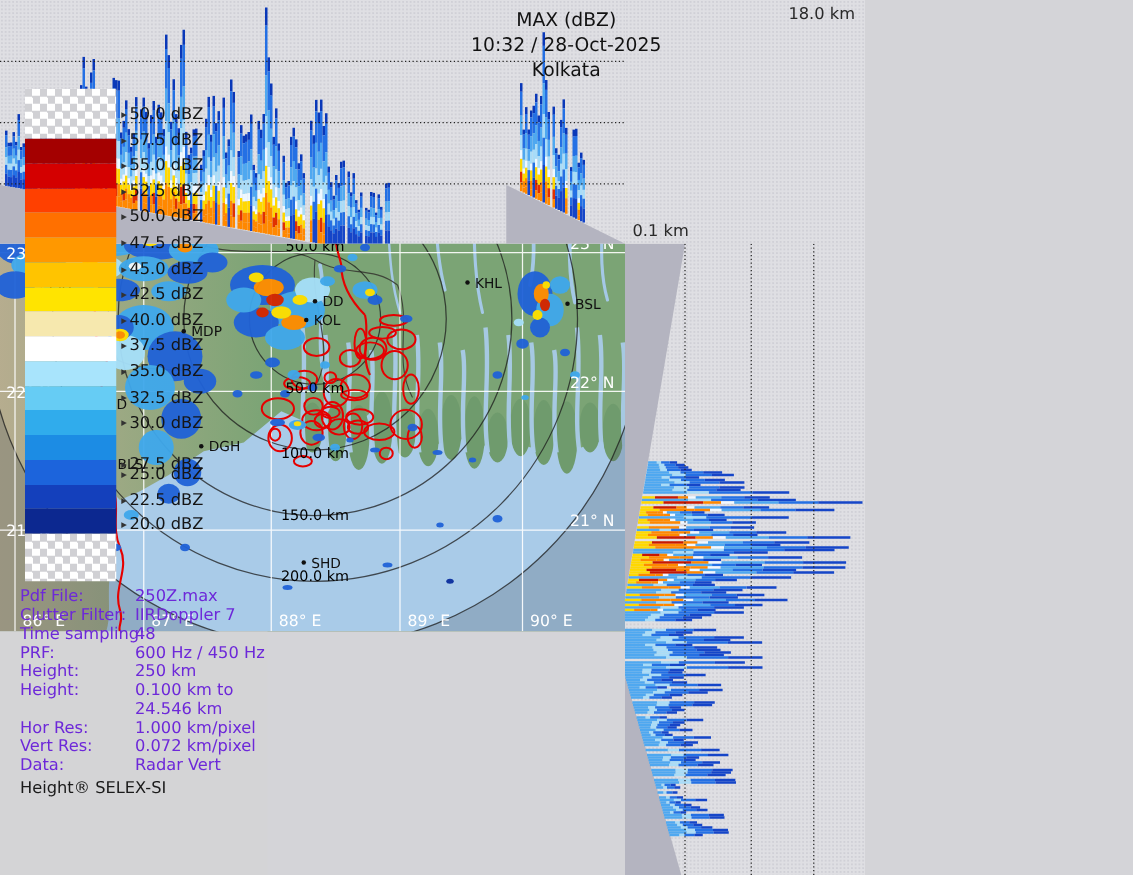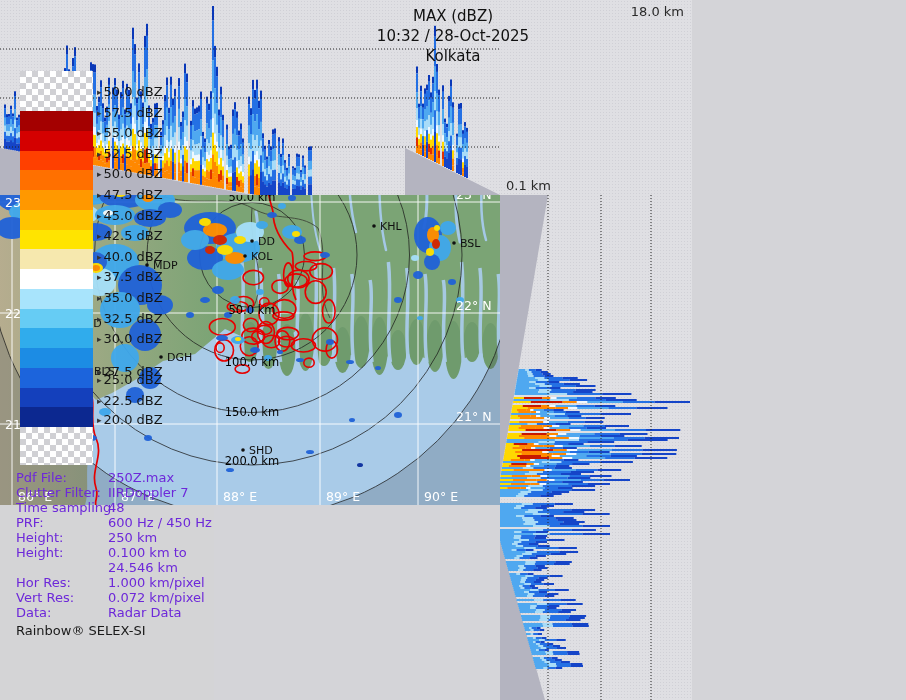--- a/index.html
+++ b/index.html
@@ -2252,24 +2252,24 @@
         <div class="mrow">
           <span class="mlab">Hor Res:</span>
           <span class="mval">1.000 km/pixel</span>
         </div>
         <div class="mrow">
           <span class="mlab">Vert Res:</span>
           <span class="mval">0.072 km/pixel</span>
         </div>
         <div class="mrow">
           <span class="mlab">Data:</span>
-          <span class="mval">Radar Data</span>
+          <span class="mval">Radar Vert</span>
         </div>
       </div>
-    <div class="meta-footer">Rainbow® SELEX-SI</div>
+    <div class="meta-footer">Height® SELEX-SI</div>
   <div id="legendLabels">
         <div class="scale-label" style="top: 85px;"><span class="arrow">▸</span><span>50.0 dBZ</span></div>
         <div class="scale-label" style="top: 105.6px;"><span class="arrow">▸</span><span>57.5 dBZ</span></div>
         <div class="scale-label" style="top: 126.2px;"><span class="arrow">▸</span><span>55.0 dBZ</span></div>
         <div class="scale-label" style="top: 146.8px;"><span class="arrow">▸</span><span>52.5 dBZ</span></div>
         <div class="scale-label" style="top: 167.4px;"><span class="arrow">▸</span><span>50.0 dBZ</span></div>
         <div class="scale-label" style="top: 188px;"><span class="arrow">▸</span><span>47.5 dBZ</span></div>
         <div class="scale-label" style="top: 208.6px;"><span class="arrow">▸</span><span>45.0 dBZ</span></div>
         <div class="scale-label" style="top: 229.2px;"><span class="arrow">▸</span><span>42.5 dBZ</span></div>
         <div class="scale-label" style="top: 249.8px;"><span class="arrow">▸</span><span>40.0 dBZ</span></div>

